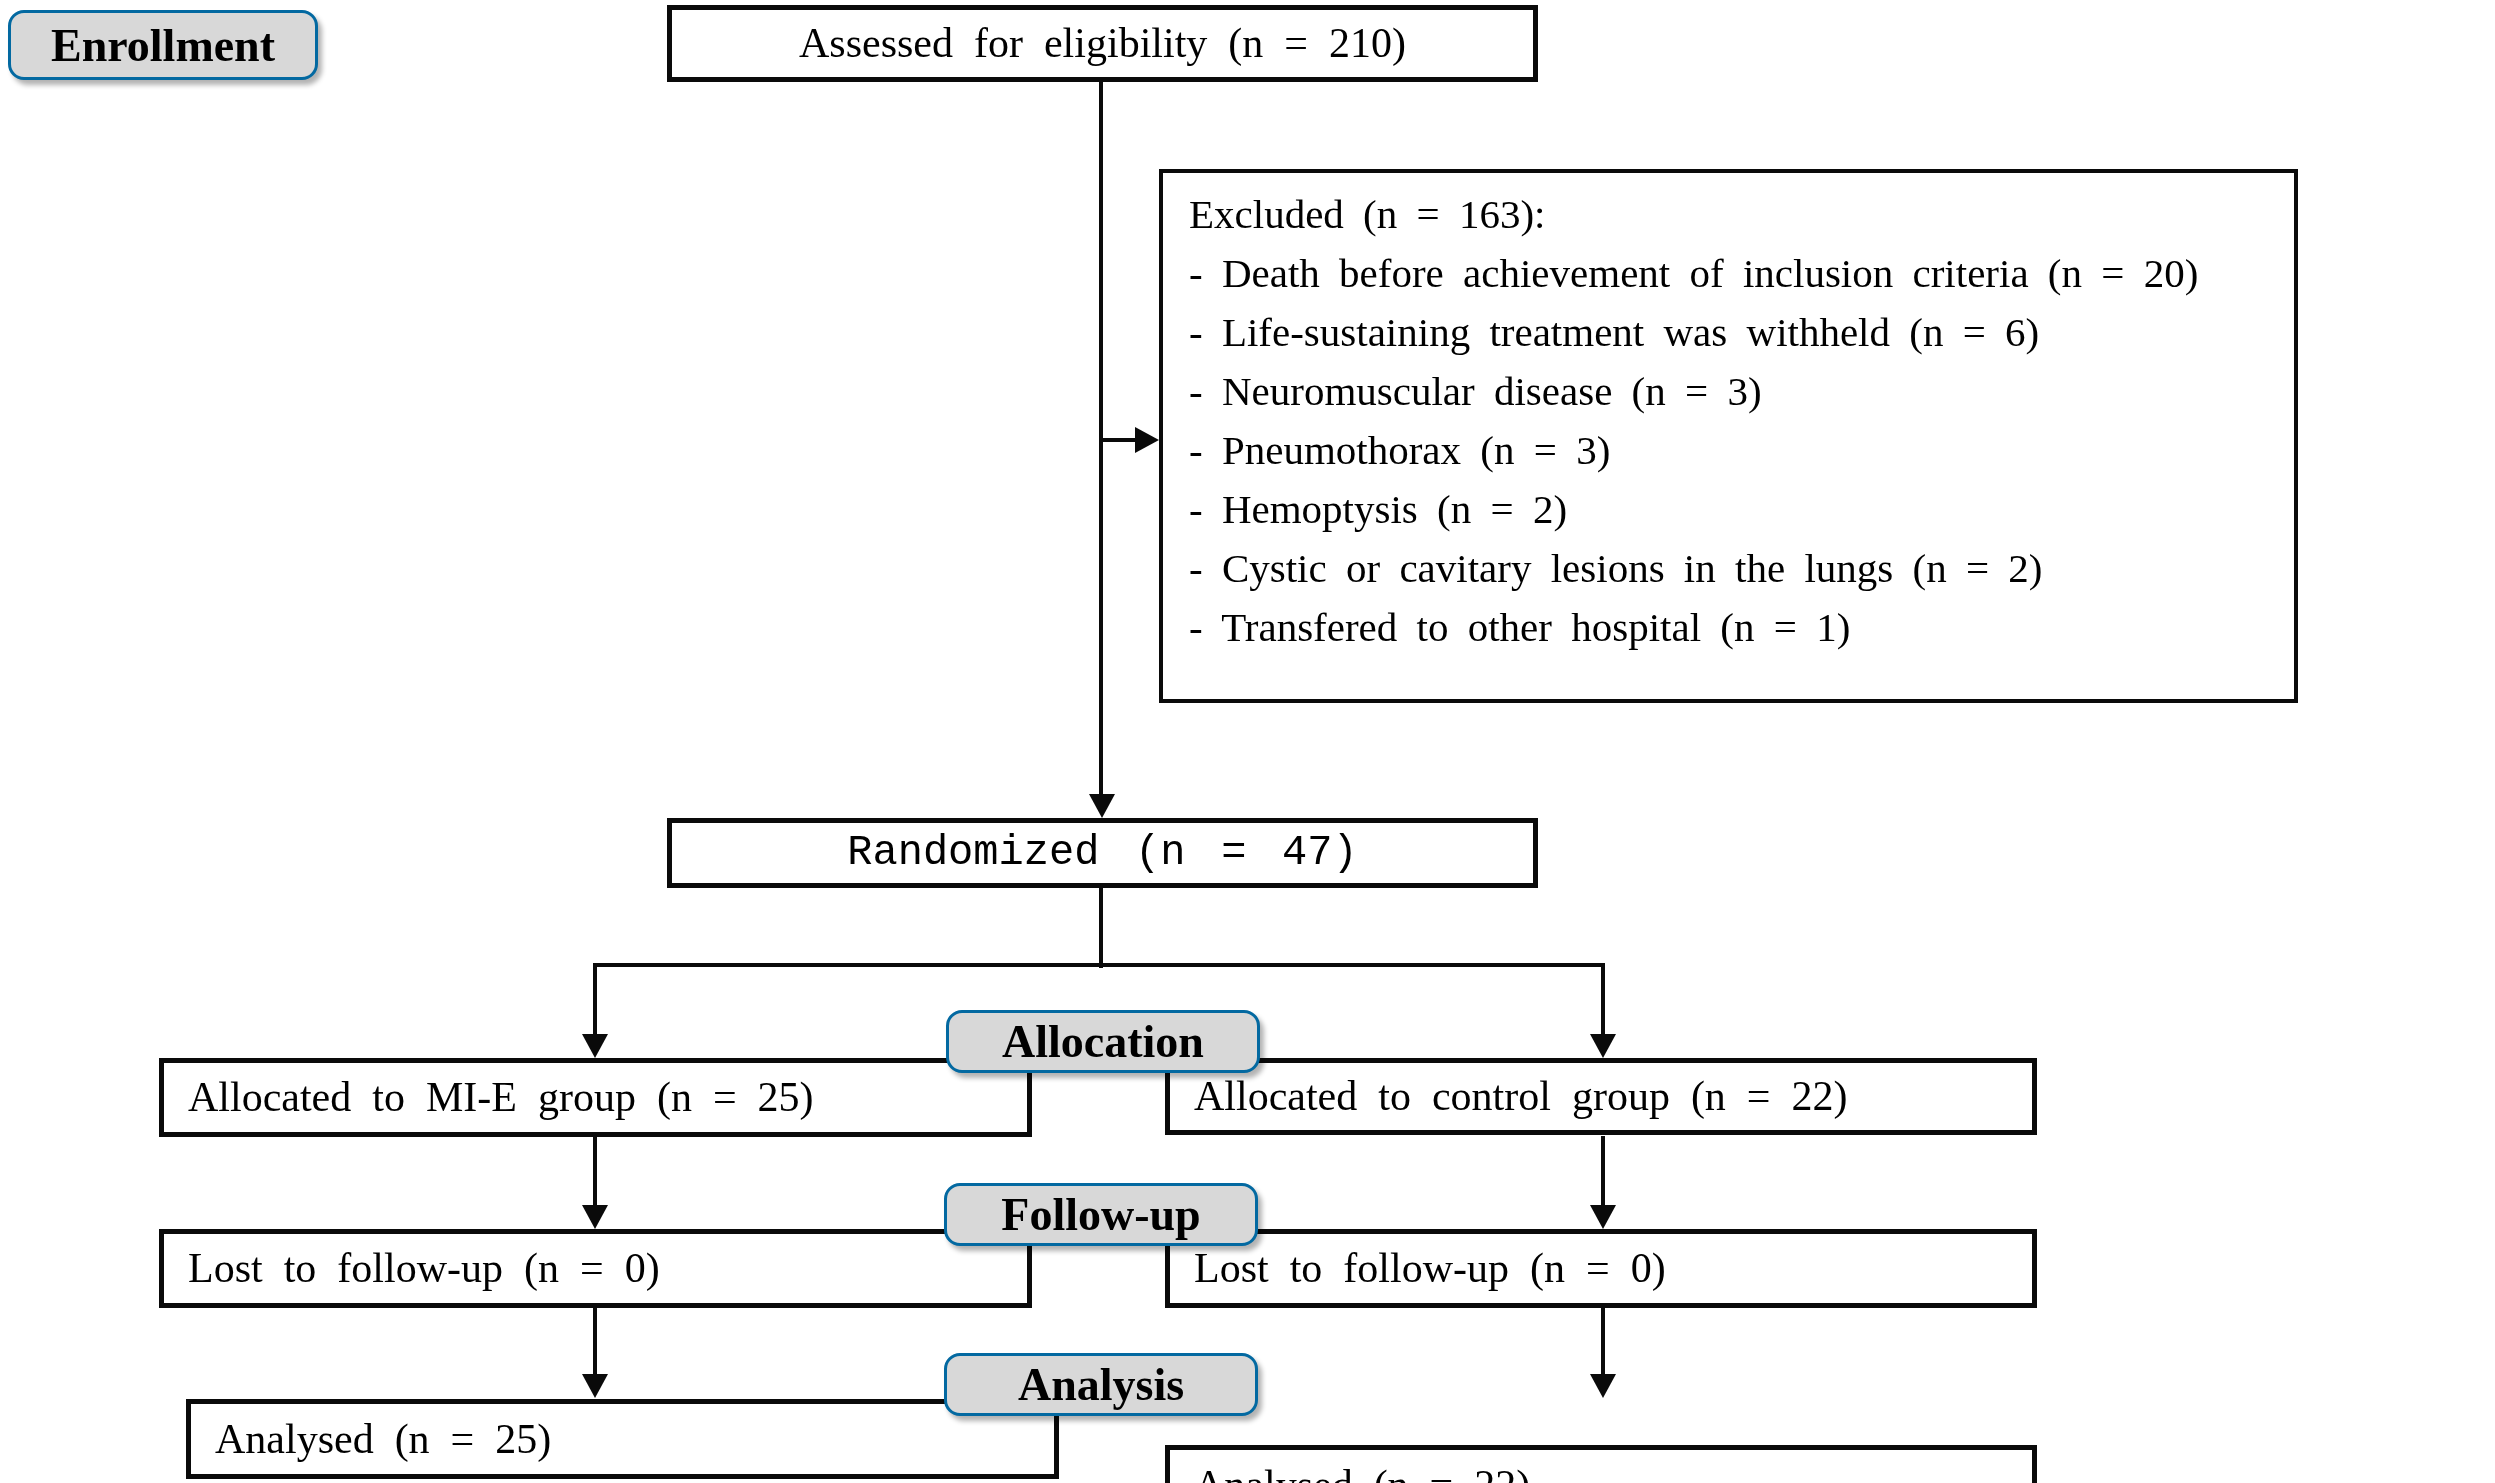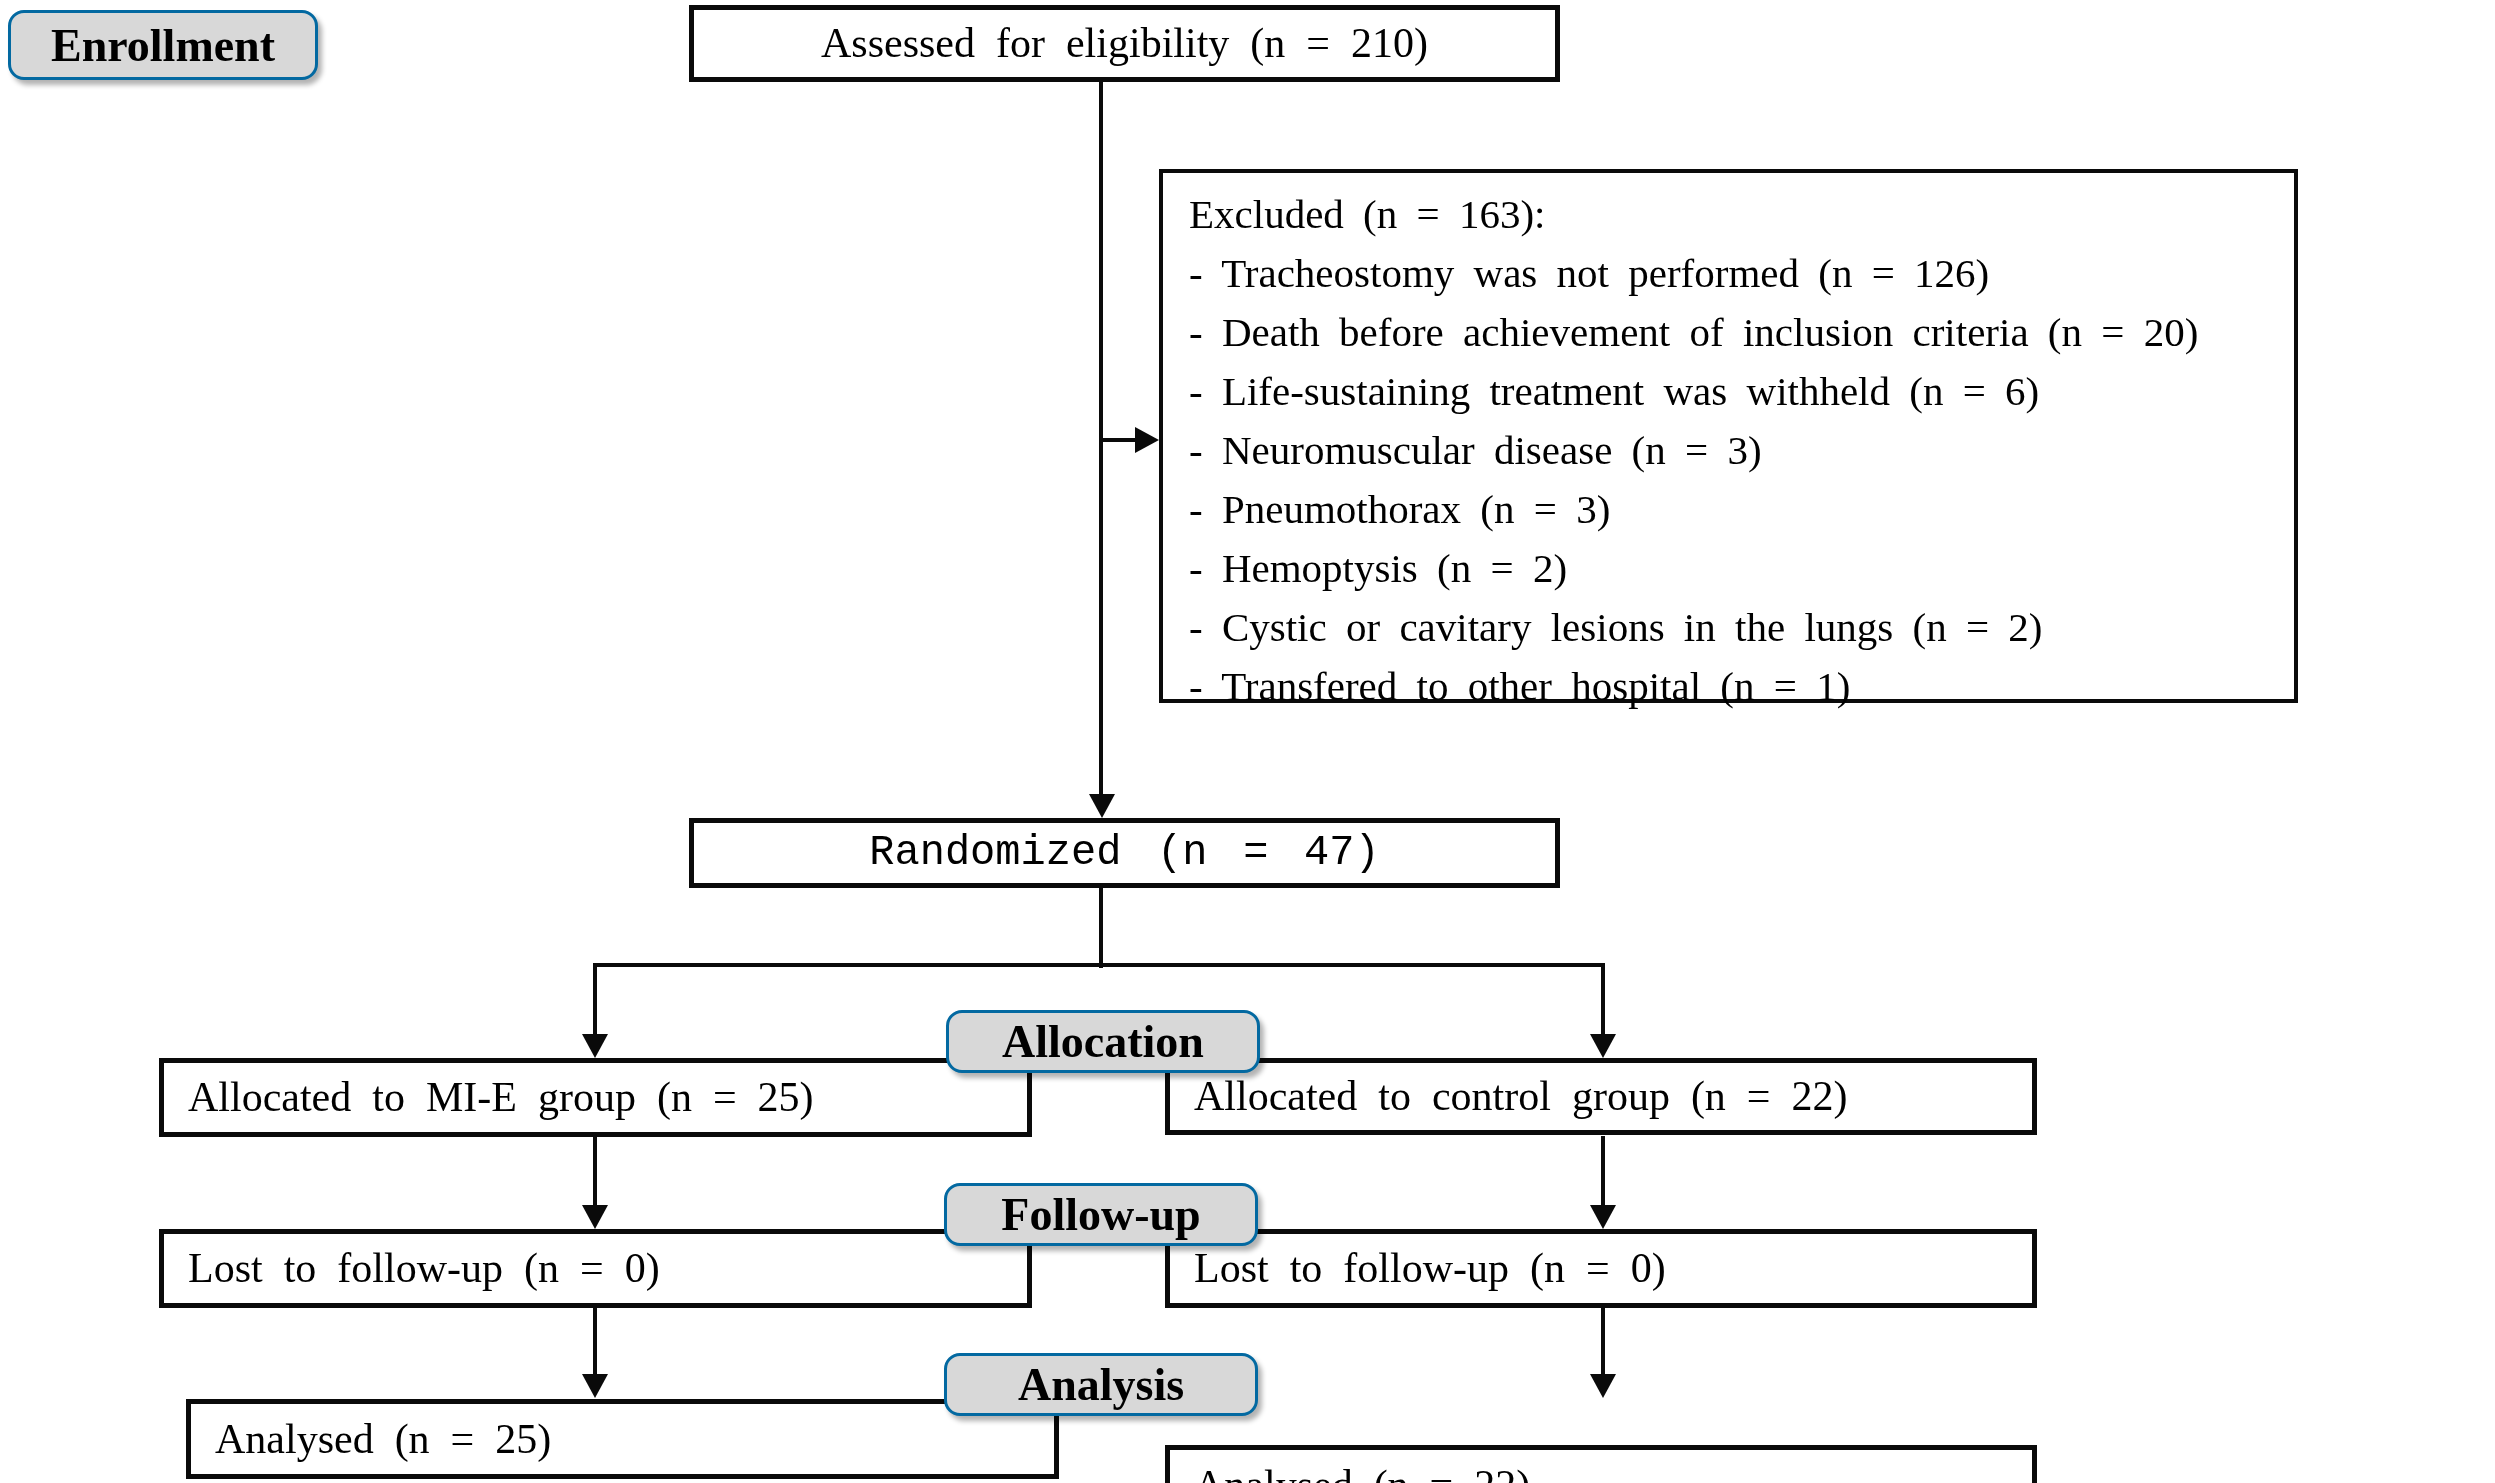--- a/index.html
+++ b/index.html
@@ -21,21 +21,21 @@
     background: #ffffff;
     border: 5px solid #0a0a0a;
     box-sizing: border-box;
     display: flex;
     align-items: center;
     font-size: 42px;
     word-spacing: 0.25em;
     z-index: 2;
     line-height: 1.1;
   }
-  .box.center { justify-content: center; margin-left: 22px; }
+  .box.center { justify-content: center; }
   .box.leftpad { justify-content: flex-start; padding-left: 24px; }
   .stage {
     position: absolute;
     background: #d8d8d8;
     border: 3px solid #0369a1;
     border-radius: 16px;
     box-sizing: border-box;
     display: flex;
     align-items: center;
     justify-content: center;
@@ -96,21 +96,20 @@
   <div class="box center" style="left:667px; top:5px; width:871px; height:77px;">Assessed for eligibility (n = 210)</div>
 
   <div class="vline" style="left:1099px; top:82px; width:4px; height:716px;"></div>
   <div class="arr-down" style="left:1089px; top:794px;"></div>
 
   <div class="hline" style="left:1099px; top:438px; width:40px; height:4px;"></div>
   <div class="arr-right" style="left:1135px; top:427px;"></div>
 
   <div class="excluded-box" style="left:1159px; top:169px; width:1139px; height:534px;">
     <div class="xline">Excluded (n = 163):</div>
-    <div class="xline">- Tracheostomy was not performed (n = 126)</div>
     <div class="xline">- Death before achievement of inclusion criteria (n = 20)</div>
     <div class="xline">- Life-sustaining treatment was withheld (n = 6)</div>
     <div class="xline">- Neuromuscular disease (n = 3)</div>
     <div class="xline">- Pneumothorax (n = 3)</div>
     <div class="xline">- Hemoptysis (n = 2)</div>
     <div class="xline">- Cystic or cavitary lesions in the lungs (n = 2)</div>
     <div class="xline">- Transfered to other hospital (n = 1)</div>
   </div>
 
   <div class="box center" style="left:667px; top:818px; width:871px; height:70px;font-family:Liberation Mono, monospace;">Randomized (n = 47)</div>

